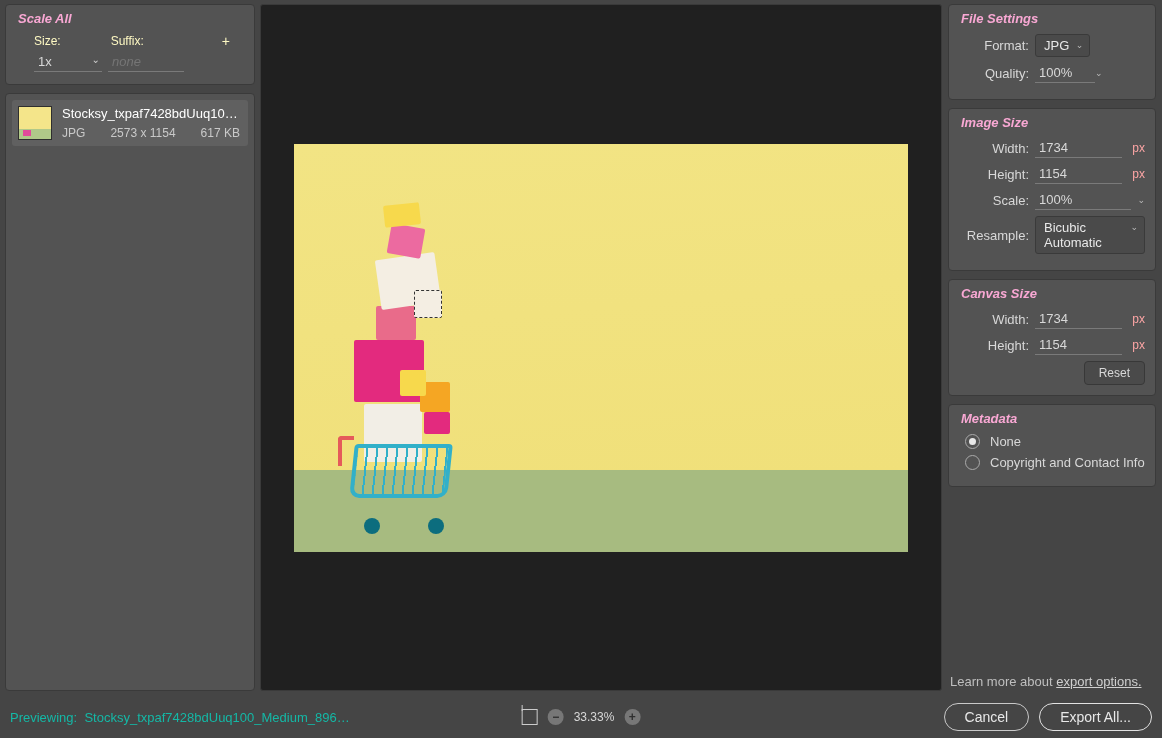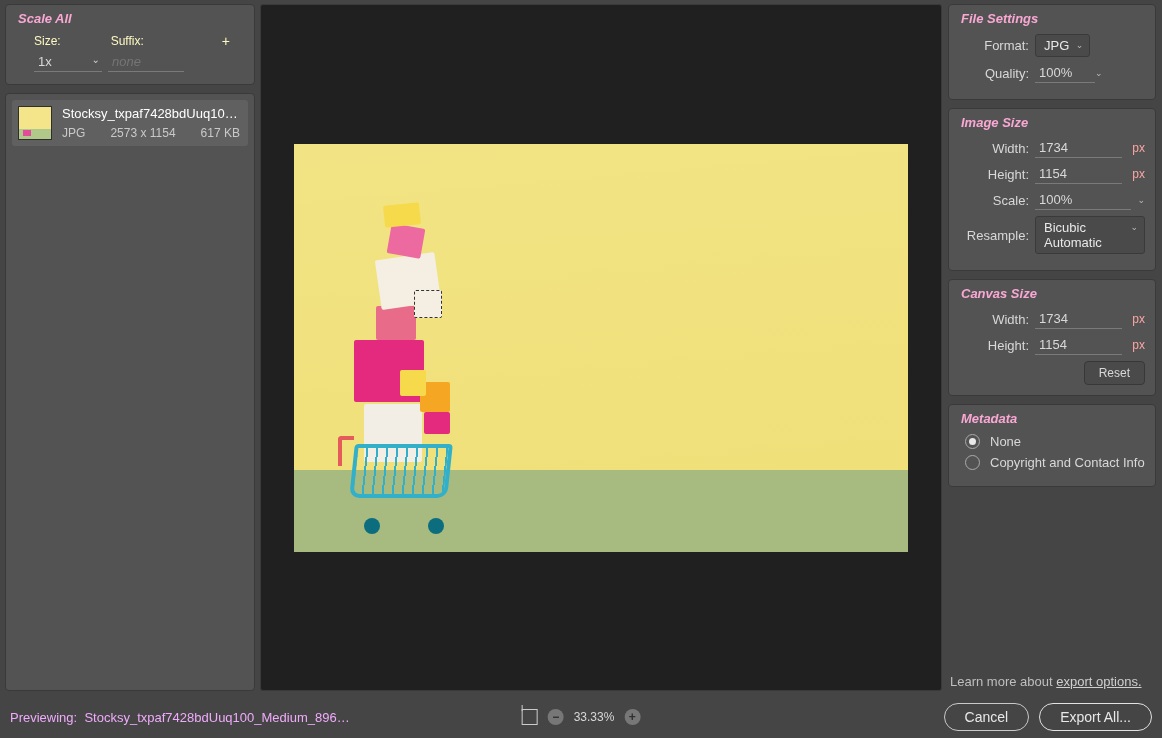--- a/index.html
+++ b/index.html
@@ -260,21 +260,21 @@
   .learn-more a{color:#cfcfcf;text-decoration:underline;}
   
   .bottom-bar{
     height:42px;
     display:flex;
     align-items:center;
     padding:0 10px;
     gap:8px;
     font-size:13px;
   }
-  .bottom-bar .previewing{color:#f0abfc;}
+  .bottom-bar .previewing{color:#14b8a6;}
   .bottom-bar .zoom-controls{
     display:flex;align-items:center;gap:10px;
     position:absolute;left:50%;transform:translateX(-50%);
   }
   .zoom-controls .zbtn{
     width:16px;height:16px;border-radius:50%;
     background:#777;color:#2f2f2f;
     display:flex;align-items:center;justify-content:center;
     font-size:12px;cursor:pointer;font-weight:bold;
   }

